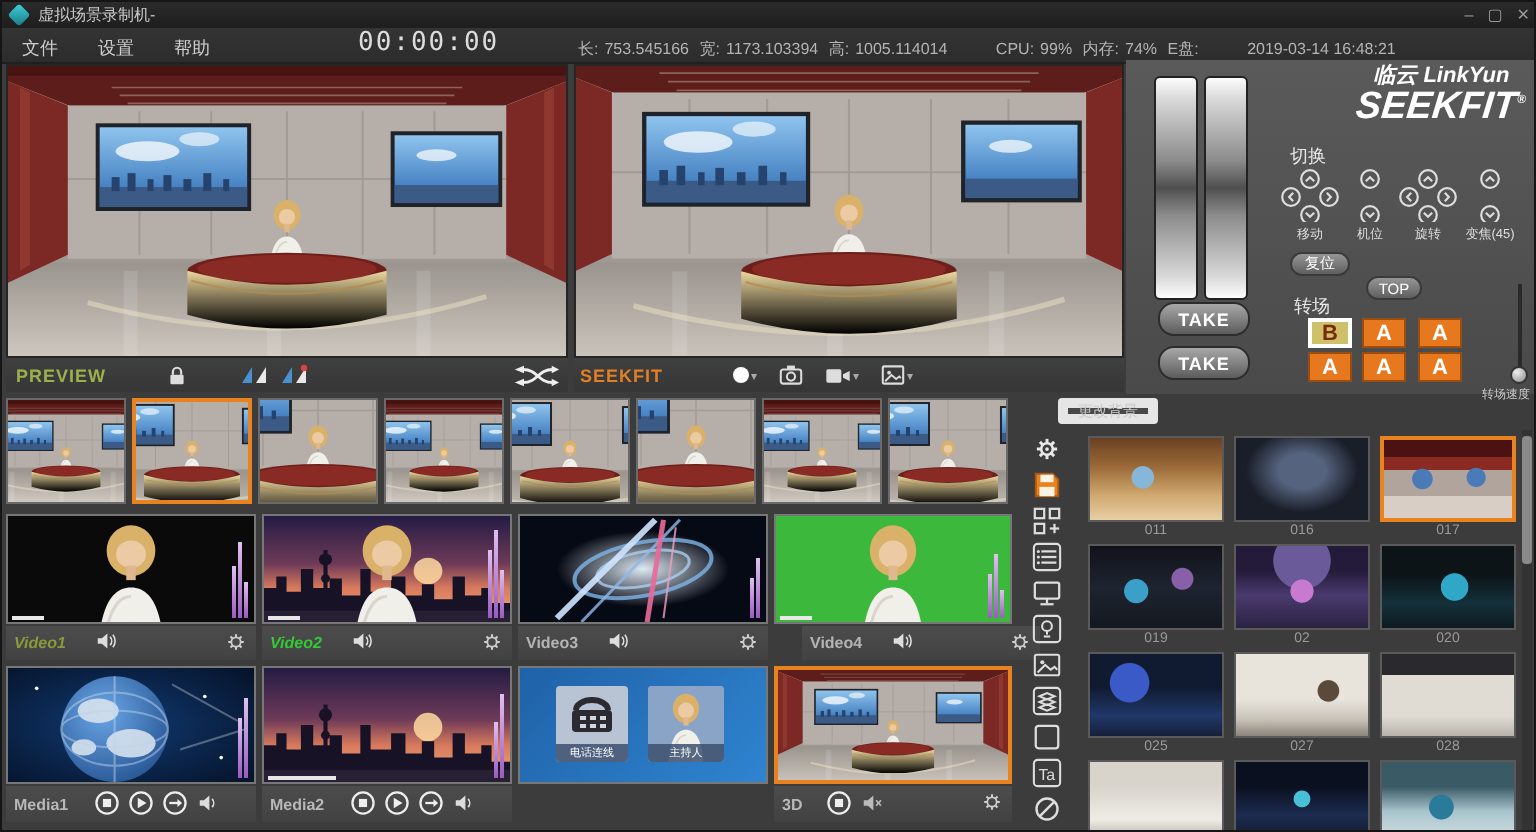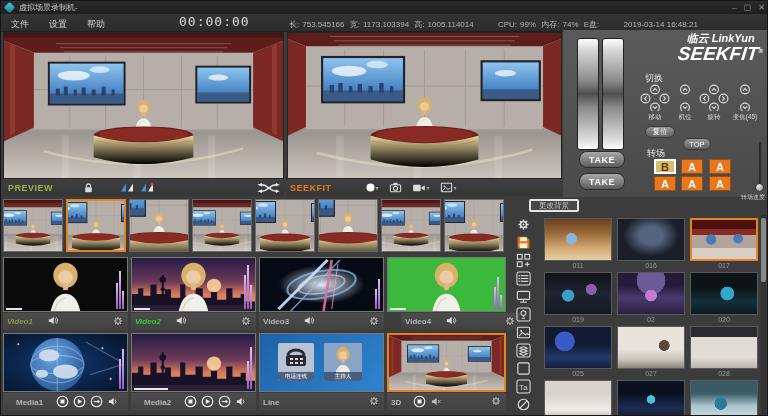--- a/index.html
+++ b/index.html
@@ -72,36 +72,36 @@
   .v3 use{transform:scale(2.1) translate(0,-12px);}
 
   
   .cellthumb{border:1px solid #777;overflow:hidden;background:#111;}
   .cellthumb.sel{border:2px solid #e8821e;}
   .src-row{top:256px;height:55px;}
   .med-row{top:332px;height:59px;}
   .lblbar{height:17px;background:linear-gradient(#4c4c4c,#424242);display:flex;align-items:center;
           font-size:8px;color:#b8b8b8;}
   .src-lbl{top:312px;}
-  .med-lbl{top:392px;height:18px;justify-content:center;}
+  .med-lbl{top:392px;height:18px;}
   .lblbar .name{margin-left:4px;min-width:36px;font-weight:bold;}
   .n-dim{color:#8a9a3a;font-style:italic;} .n-live{color:#35c835;font-style:italic;} .n-gray{color:#b4b4b4;}
   .lblbar .spacer{flex:1;}
   .meters{position:absolute;right:3px;bottom:2px;display:flex;align-items:flex-end;gap:1px;}
   .meters i{display:block;width:2px;background:linear-gradient(#e0c0f0,#9a5cc0);}
   .ptick{position:absolute;left:2px;bottom:1px;width:16px;height:2px;background:#e8e8e8;}
   .cbtn{margin-left:4px;}
 
   
   .linebox{position:absolute;border-radius:2px;overflow:hidden;}
   .linebox .cap{position:absolute;left:0;right:0;bottom:0;height:9px;background:rgba(60,80,110,.85);
      color:#fff;font-size:5.5px;display:flex;align-items:center;justify-content:center;white-space:nowrap;}
 
   
-  .chgbtn{left:528px;top:198px;width:50px;height:13px;background:#484848;border:2px solid #e5e5e5;
+  .chgbtn{left:528px;top:198px;width:50px;height:13px;background:#484848;border:5px solid #e5e5e5;
      border-radius:2px;font-size:7.5px;color:#c8c8c8;display:flex;align-items:center;justify-content:center;}
   .ltools{left:508px;top:215px;width:28px;display:flex;flex-direction:column;gap:2px;align-items:center;}
   .ltools .ic{width:17px;height:16px;display:flex;align-items:center;justify-content:center;}
   .libthumb{width:68px;height:43px;border:1px solid #5a5a5a;}
   .libthumb.sel{border:2px solid #e8821e;}
   .liblbl{width:68px;text-align:center;font-size:7px;color:#9a9a9a;margin-top:1px;}
   .libcol{position:absolute;display:flex;flex-direction:column;}
   .scrollbar{left:760px;top:214px;width:5px;height:200px;background:#333;}
   .scrollthumb{position:absolute;left:0;top:3px;width:5px;height:64px;background:#8a8a8a;border-radius:2px;}
 
@@ -700,63 +700,46 @@
     <span class="cbtn"><svg width="13" height="13" viewBox="0 0 16 16">
           <circle cx="8" cy="8" r="6.5" stroke="#eee" stroke-width="1.4" fill="none"></circle>
           <line x1="4.5" y1="8" x2="10" y2="8" stroke="#eee" stroke-width="1.4"></line>
           <polygon points="9.5,5.6 12.4,8 9.5,10.4" fill="#eee"></polygon>
         </svg></span>
     <span class="cbtn"><svg width="12" height="11" viewBox="0 0 16 16">
           <polygon points="2,6 5,6 9,2.5 9,13.5 5,10 2,10" fill="#ddd"></polygon>
           <path d="M11,5 a4.5,4.5 0 0 1 0,6" stroke="#ddd" stroke-width="1.2" fill="none"></path>
         </svg></span>
   </div>
-  <div class="abs lblbar med-lbl" style="left:258px;width:125px">
-    <span class="name">Line</span>
+  <div class="abs lblbar med-lbl" style="left:386px;width:119px">
+    <span class="name" style="min-width:18px">3D</span>
+    <span class="cbtn"><svg width="13" height="13" viewBox="0 0 16 16">
+          <circle cx="8" cy="8" r="6.5" stroke="#eee" stroke-width="1.4" fill="none"></circle>
+          <rect x="5.5" y="5.5" width="5" height="5" fill="#eee"></rect>
+        </svg></span>
+    <span class="cbtn"><svg width="12" height="11" viewBox="0 0 16 16">
+          <polygon points="2,6 5,6 9,2.5 9,13.5 5,10 2,10" fill="#bbb"></polygon>
+          <line x1="11" y1="6" x2="14.5" y2="10" stroke="#bbb" stroke-width="1.3"></line>
+          <line x1="14.5" y1="6" x2="11" y2="10" stroke="#bbb" stroke-width="1.3"></line>
+        </svg></span>
     <span class="spacer"></span>
     <span class="cbtn" style="margin-right:4px"><svg width="12" height="12" viewBox="0 0 16 16">
           <circle cx="8" cy="8" r="3.1" stroke="#ccc" stroke-width="1.2" fill="none"></circle>
           <g stroke="#ccc" stroke-width="1.4">
             <line x1="11.2" y1="8" x2="13.2" y2="8"></line>
             <line x1="10.26" y1="10.26" x2="11.68" y2="11.68"></line>
             <line x1="8" y1="11.2" x2="8" y2="13.2"></line>
             <line x1="5.74" y1="10.26" x2="4.32" y2="11.68"></line>
             <line x1="4.8" y1="8" x2="2.8" y2="8"></line>
             <line x1="5.74" y1="5.74" x2="4.32" y2="4.32"></line>
             <line x1="8" y1="4.8" x2="8" y2="2.8"></line>
             <line x1="10.26" y1="5.74" x2="11.68" y2="4.32"></line>
           </g>
         </svg></span>
   </div>
-  <div class="abs lblbar med-lbl" style="left:386px;width:119px">
-    <span class="name" style="min-width:18px">3D</span>
-    <span class="cbtn"><svg width="13" height="13" viewBox="0 0 16 16">
-          <circle cx="8" cy="8" r="6.5" stroke="#eee" stroke-width="1.4" fill="none"></circle>
-          <rect x="5.5" y="5.5" width="5" height="5" fill="#eee"></rect>
-        </svg></span>
-    <span class="cbtn"><svg width="12" height="11" viewBox="0 0 16 16">
-          <polygon points="2,6 5,6 9,2.5 9,13.5 5,10 2,10" fill="#bbb"></polygon>
-          <line x1="11" y1="6" x2="14.5" y2="10" stroke="#bbb" stroke-width="1.3"></line>
-          <line x1="14.5" y1="6" x2="11" y2="10" stroke="#bbb" stroke-width="1.3"></line>
-        </svg></span>
-    <span class="spacer"></span>
-    <span class="cbtn" style="margin-right:4px"><svg width="12" height="12" viewBox="0 0 16 16">
-          <circle cx="8" cy="8" r="3.1" stroke="#ccc" stroke-width="1.2" fill="none"></circle>
-          <g stroke="#ccc" stroke-width="1.4">
-            <line x1="11.2" y1="8" x2="13.2" y2="8"></line>
-            <line x1="10.26" y1="10.26" x2="11.68" y2="11.68"></line>
-            <line x1="8" y1="11.2" x2="8" y2="13.2"></line>
-            <line x1="5.74" y1="10.26" x2="4.32" y2="11.68"></line>
-            <line x1="4.8" y1="8" x2="2.8" y2="8"></line>
-            <line x1="5.74" y1="5.74" x2="4.32" y2="4.32"></line>
-            <line x1="8" y1="4.8" x2="8" y2="2.8"></line>
-            <line x1="10.26" y1="5.74" x2="11.68" y2="4.32"></line>
-          </g>
-        </svg></span>
-  </div>
 
   <div class="abs chgbtn">更改背景</div>
 
   <div class="abs ltools">
     <span class="ic">
         <svg width="15" height="15" viewBox="0 0 16 16">
           <circle cx="8" cy="8" r="3.1" stroke="#e8e8e8" stroke-width="1.4" fill="none"></circle>
           <circle cx="8" cy="8" r="1" fill="#e8e8e8"></circle>
           <g stroke="#e8e8e8" stroke-width="1.6">
             <line x1="11.2" y1="8" x2="13.4" y2="8"></line>

